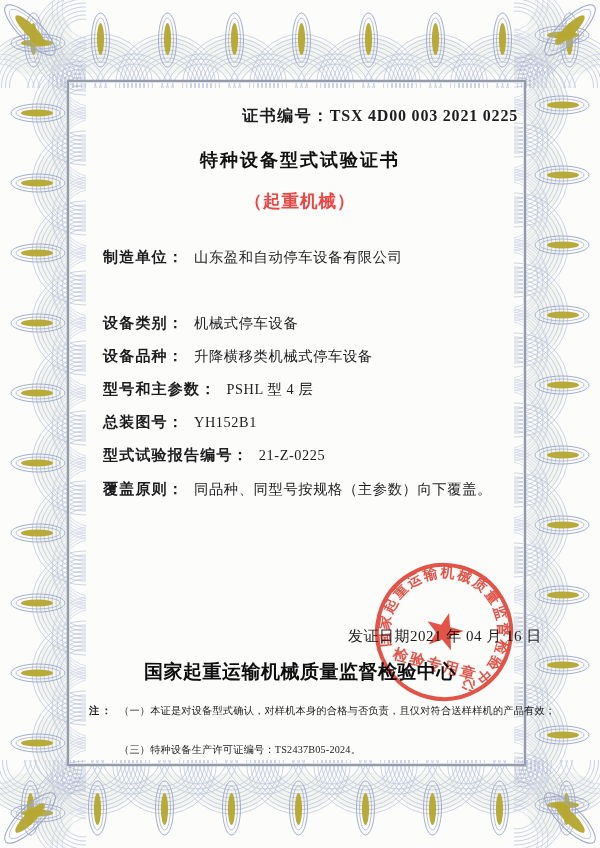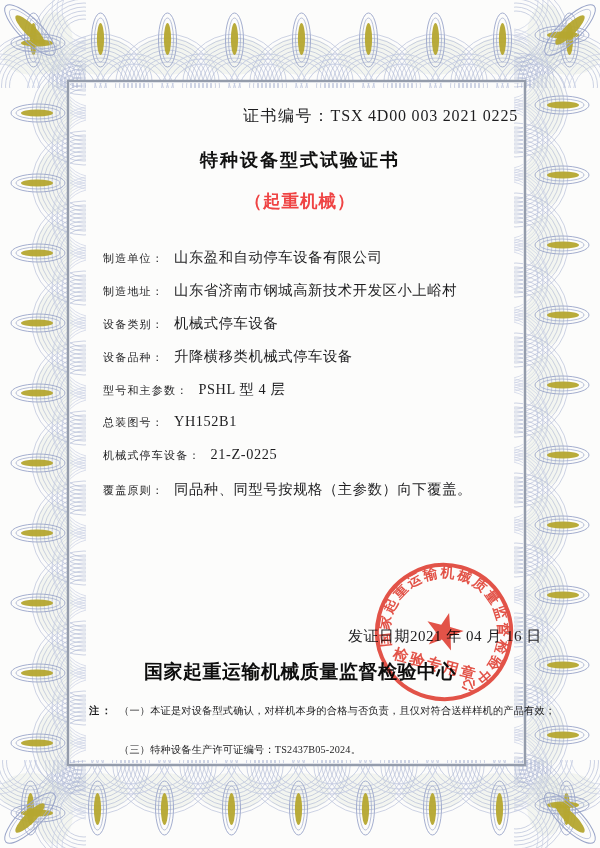--- a/index.html
+++ b/index.html
@@ -20,36 +20,36 @@
     left: 67px; top: 80px;
     width: 459px; height: 686px;
     border: 2px solid #949cab;
     box-shadow: inset 0 0 0 1px #e0e3e9, 0 0 0 1px rgba(150,158,175,.25);
     background: transparent;
     z-index: 1;
   }
 
   .txt { position: absolute; z-index: 3; color: #1d1d1f; white-space: nowrap; }
 
-  .cert-no { top: 106px; right: 82px; font-size: 16px; letter-spacing: .8px; }
+  .cert-no { top: 106px; right: 82px; font-size: 16px; letter-spacing: .8px; font-weight: bold; }
   .cert-no .lbl { letter-spacing: 1.5px; }
 
   .title {
     left: 0; right: 0; top: 148px; text-align: center;
     font-family: Liberation Serif, serif;
     font-weight: 700; font-size: 18px; letter-spacing: 2px; color: #111;
   }
   .subtitle {
     left: 0; right: 0; top: 189px; text-align: center;
     font-family: "Liberation Sans", "DejaVu Sans", sans-serif;
     font-weight: 700; font-size: 17.5px; letter-spacing: 1px; color: #ef4444;
   }
 
   .field { left: 103px; font-size: 14.3px; }
-  .field .flabel { font-size: 11px; font-weight: 400; letter-spacing: 1.2px; }
+  .field .flabel { font-size: 15px; font-weight: 700; letter-spacing: 1.2px; }
   .field .fvalue { margin-left: 10px; letter-spacing: .6px; }
 
   .conclusion {
     left: 103px; top: 536px; width: 424px;
     font-size: 13.2px; line-height: 26.5px;
     text-indent: 2em; letter-spacing: .2px;
     text-align: justify; white-space: normal;
   }
 
   .issue-date { left: 348px; top: 627px; font-size: 15px; letter-spacing: .5px; }
@@ -186,37 +186,34 @@
   <div class="txt cert-no">
     <span class="lbl">证书编号：</span><span>TSX 4D00 003 2021 0225</span>
   </div>
 
   <div class="txt title">特种设备型式试验证书</div>
   <div class="txt subtitle">（起重机械）</div>
 
   <div class="txt field" style="top:248px">
     <span class="flabel">制造单位：</span><span class="fvalue">山东盈和自动停车设备有限公司</span>
   </div>
-  <div class="txt field" style="top:281px">
-    <span class="flabel">制造地址：</span><span class="fvalue">山东省济南市钢城高新技术开发区小上峪村</span>
-  </div>
   <div class="txt field" style="top:314px">
     <span class="flabel">设备类别：</span><span class="fvalue">机械式停车设备</span>
   </div>
   <div class="txt field" style="top:347px">
     <span class="flabel">设备品种：</span><span class="fvalue">升降横移类机械式停车设备</span>
   </div>
   <div class="txt field" style="top:380px">
     <span class="flabel">型号和主参数：</span><span class="fvalue">PSHL 型 4 层</span>
   </div>
   <div class="txt field" style="top:413px">
     <span class="flabel">总装图号：</span><span class="fvalue">YH152B1</span>
   </div>
   <div class="txt field" style="top:446px">
-    <span class="flabel">机械式停车设备：</span><span class="fvalue">21-Z-0225</span>
+    <span class="flabel">型式试验报告编号：</span><span class="fvalue">21-Z-0225</span>
   </div>
   <div class="txt field" style="top:480px">
     <span class="flabel">覆盖原则：</span><span class="fvalue">同品种、同型号按规格（主参数）向下覆盖。</span>
   </div>
 
 
   <div class="txt issue-date">
     <span>发证日期</span><span class="dval">2021 年 04 月 16 日</span>
   </div>
 

